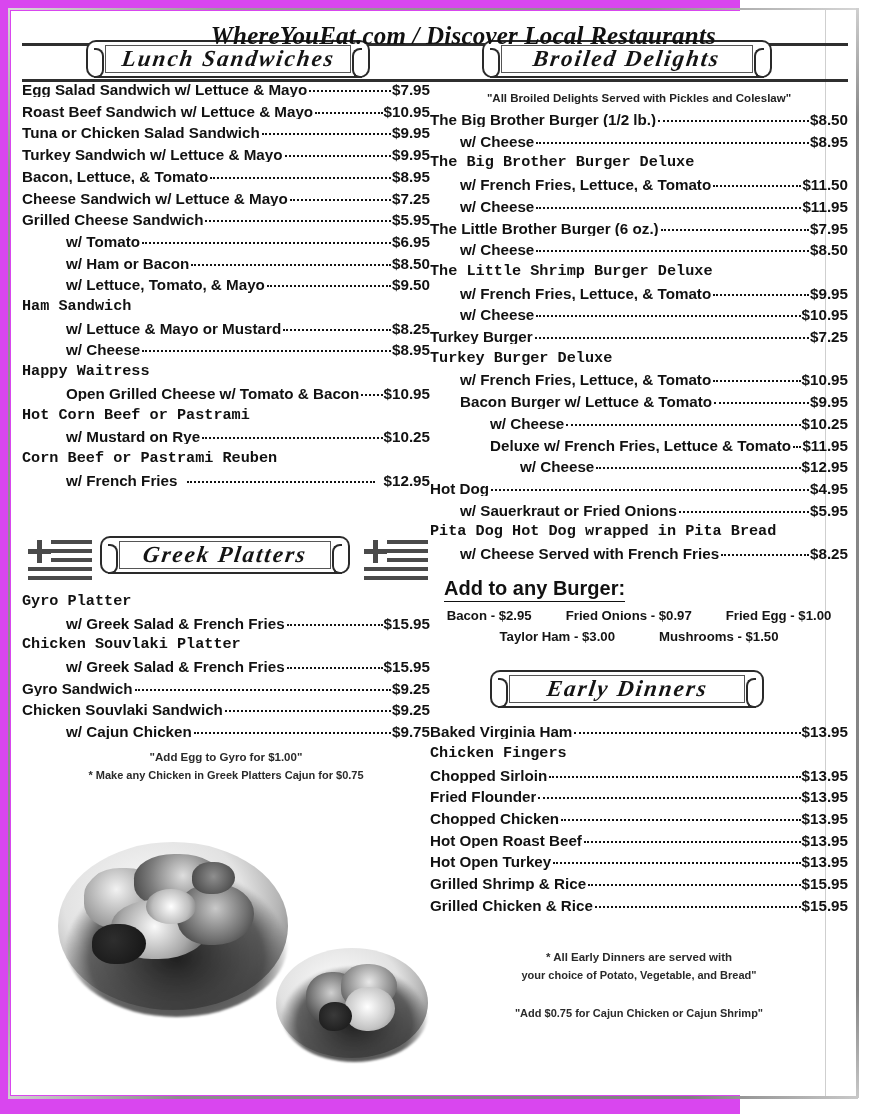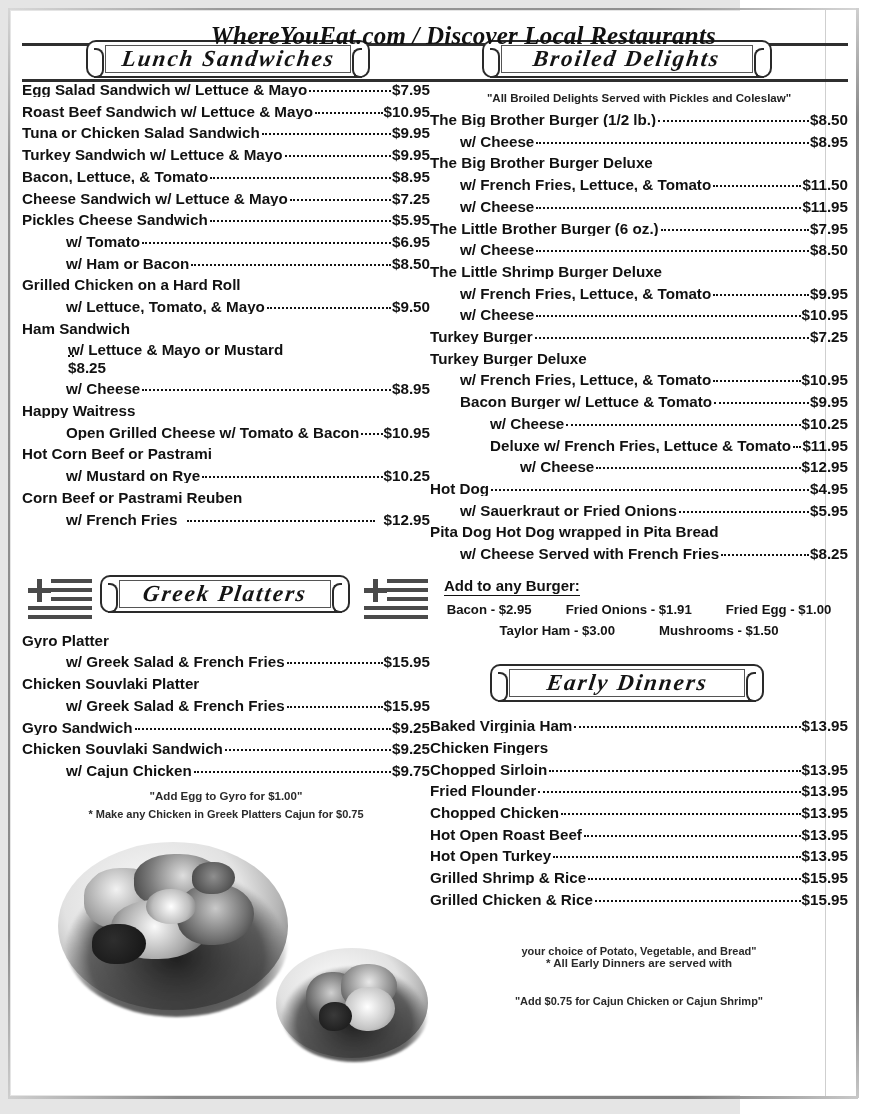--- a/index.html
+++ b/index.html
@@ -13,21 +13,21 @@
     font-family: "Liberation Sans", sans-serif;
     position: relative;
     overflow: hidden;
   }
 
   
   .page {
     position: absolute;
     left: 0; top: 0;
     width: 740px; height: 1114px;
-    background: #e5e5e5;
+    background: #d946ef;
     box-sizing: border-box;
   }
   .page-edge-top    { position:absolute; left:10px;  top:8px;    width:846px; height:2px; background:linear-gradient(90deg,#d8d8d8,#9a9a9a 25%,#8f8f8f 75%,#d5d5d5); }
   .page-edge-bottom { position:absolute; left:8px;   top:1096px; width:850px; height:3px; background:linear-gradient(90deg,#cfcfcf,#8c8c8c 20%,#7f7f7f 80%,#c9c9c9); }
   .page-edge-left   { position:absolute; left:8px;   top:8px;    width:2px;  height:1090px; background:linear-gradient(180deg,#d6d6d6,#909090 15%,#8a8a8a 85%,#cecece); }
   .page-edge-right  { position:absolute; left:856px; top:8px;    width:3px;  height:1090px; background:linear-gradient(180deg,#d0d0d0,#8a8a8a 10%,#828282 90%,#c8c8c8); }
   .scan-line        { position:absolute; left:825px; top:10px;   width:1px;  height:1086px; background:rgba(160,160,160,.5); }
   .page-sheet-white {
     position:absolute; left:11px; top:11px; width:844px; height:1084px;
     background:#ffffff;
@@ -127,21 +127,21 @@
   .mline .lead {
     flex: 1 1 auto;
     min-width: 6px;
     margin: 0 1px 0 2px;
     border-bottom: 2.4px dotted #111;
     position: relative;
     top: -3px;
     height: 0;
   }
   .mline .pr { flex: 0 0 auto; }
-  .mline.noprice .nm { flex: 0 0 auto; }
+  .mline.noprice .nm { flex: 0 0 auto; font-family: Liberation Mono, monospace; }
 
   
   .note {
     font-family: "Liberation Sans", sans-serif;
     font-weight: bold;
     font-size: 11.5px;
     color: #2a2a2a;
     text-align: center;
   }
   .note.sm { font-size: 11px; }
@@ -151,21 +151,21 @@
     font-size: 11.5px;
     color: #222;
     text-align: center;
     margin: 10px 0 8px 0;
   }
 
   
   .addons { margin-top: 16px; }
   .addons-title {
     font-family:"Liberation Sans", sans-serif;
-    font-weight:bold; font-size:15px; color:#111;
+    font-weight:bold; font-size:20px; color:#111;
     display:inline-block;
     border-bottom:1.5px solid #111;
     padding-bottom:1px;
     margin-left: 14px;
   }
   .addons-row {
     display:flex; justify-content:center; gap:34px;
     font-family:"Liberation Sans", sans-serif;
     font-weight:bold; font-size:13.2px; color:#141414;
     margin-top:6px;
@@ -258,46 +258,43 @@
           <span class="nm">Bacon, Lettuce, &amp; Tomato</span>
           <span class="lead"></span>
           <span class="pr">$8.95</span>
         </div>
         <div class="mline">
           <span class="nm">Cheese Sandwich w/ Lettuce &amp; Mayo</span>
           <span class="lead"></span>
           <span class="pr">$7.25</span>
         </div>
         <div class="mline">
-          <span class="nm">Pickles Cheese Sandwich</span>
+          <span class="nm">Grilled Cheese Sandwich</span>
           <span class="lead"></span>
           <span class="pr">$5.95</span>
         </div>
         <div class="mline" style="padding-left: 44px;">
           <span class="nm">w/ Tomato</span>
           <span class="lead"></span>
           <span class="pr">$6.95</span>
         </div>
         <div class="mline" style="padding-left: 44px;">
           <span class="nm">w/ Ham or Bacon</span>
           <span class="lead"></span>
           <span class="pr">$8.50</span>
         </div>
-        <div class="mline noprice">
-          <span class="nm">Grilled Chicken on a Hard Roll</span>
-        </div>
         <div class="mline" style="padding-left: 44px;">
           <span class="nm">w/ Lettuce, Tomato, &amp; Mayo</span>
           <span class="lead"></span>
           <span class="pr">$9.50</span>
         </div>
         <div class="mline noprice">
           <span class="nm">Ham Sandwich</span>
         </div>
-        <div class="mline" style="padding-left: 44px; flex-direction: column;">
+        <div class="mline" style="padding-left: 44px;">
           <span class="nm">w/ Lettuce &amp; Mayo or Mustard</span>
           <span class="lead"></span>
           <span class="pr">$8.25</span>
         </div>
         <div class="mline" style="padding-left: 44px;">
           <span class="nm">w/ Cheese</span>
           <span class="lead"></span>
           <span class="pr">$8.95</span>
         </div>
         <div class="mline noprice">
@@ -515,21 +512,21 @@
           <span class="nm">w/ Cheese Served with French Fries</span>
           <span class="lead"></span>
           <span class="pr">$8.25</span>
         </div>
       </div>
 
     <div class="addons">
       <div class="addons-title">Add to any Burger:</div>
       <div class="addons-row">
           <span>Bacon - $2.95</span>
-          <span>Fried Onions - $1.91</span>
+          <span>Fried Onions - $0.97</span>
           <span>Fried Egg - $1.00</span>
         </div>
       <div class="addons-row r2">
           <span>Taylor Ham - $3.00</span>
           <span>Mushrooms - $1.50</span>
         </div>
     </div>
 
     <div style="margin-top:22px;">
       <div class="banner-wrap" style="height:46px;">
@@ -583,22 +580,22 @@
             <span class="pr">$15.95</span>
           </div>
           <div class="mline">
             <span class="nm">Grilled Chicken &amp; Rice</span>
             <span class="lead"></span>
             <span class="pr">$15.95</span>
           </div>
         </div>
 
       <div style="margin-top:38px;">
+          <div class="note" style="margin-top: 0px;">* All Early Dinners are served with</div>
           <div class="note sm" style="margin-top: 6px;">your choice of Potato, Vegetable, and Bread"</div>
-          <div class="note" style="margin-top: 0px;">* All Early Dinners are served with</div>
           <div class="note sm" style="margin-top: 26px;">"Add $0.75 for Cajun Chicken or Cajun Shrimp"</div>
         </div>
     </div>
   </div>
 
   <div class="photos">
     <div class="plate plate-big">
       <div class="rim"></div>
       <div class="shadow"></div>
       <div class="food" style="left:8%; top:4%; width:84%; height:80%;">

